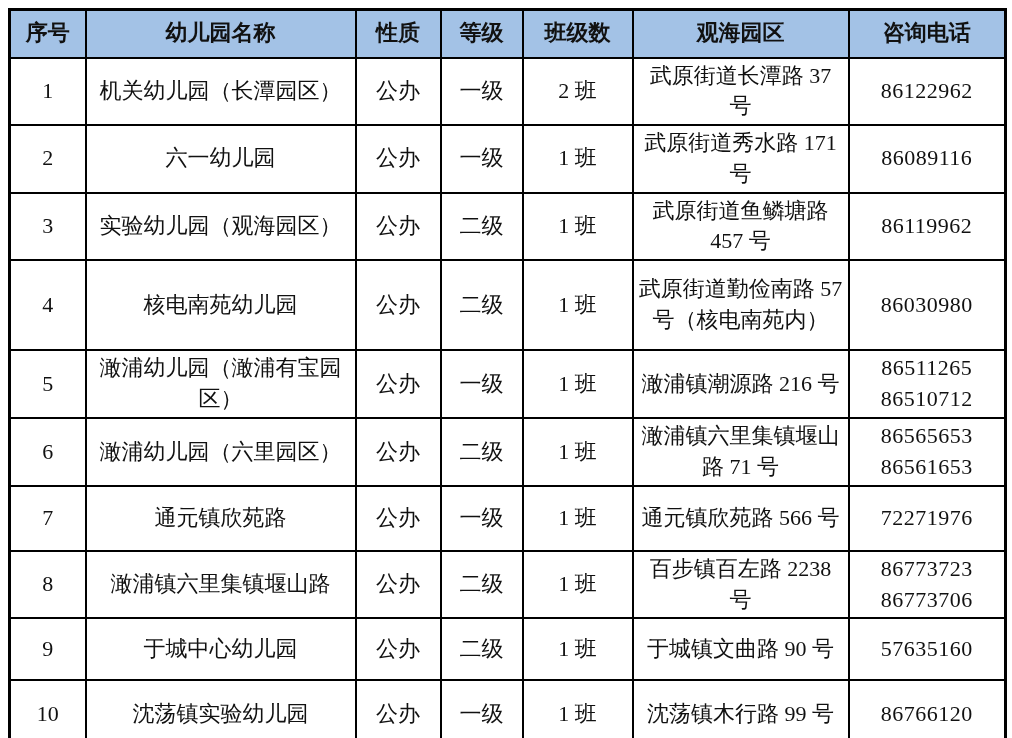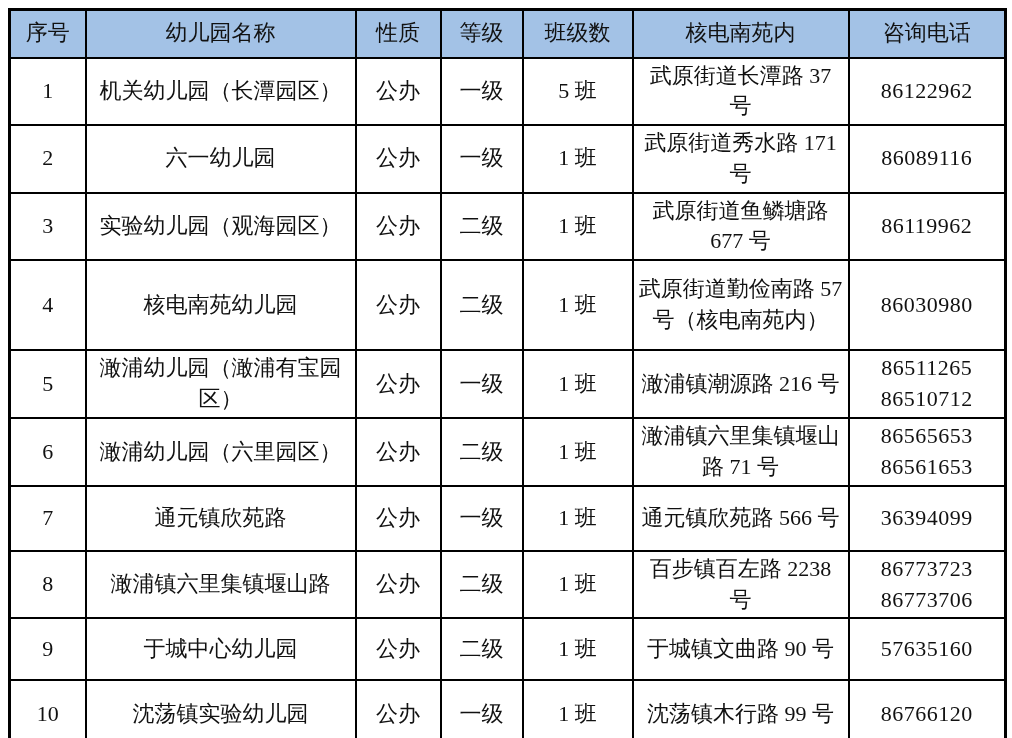--- a/index.html
+++ b/index.html
@@ -25,21 +25,21 @@
     border:2px solid var(--border-col);
     text-align:center;
     vertical-align:middle;
     font-size:22px;
     line-height:1.4;
     padding:2px 4px;
     overflow:hidden;
   }
   table.kgt th{
     background:var(--header-bg);
-    font-weight:normal;
+    font-weight:bold;
     height:48px;
   }
   td.c-name{padding:2px 30px;}
   td.c-addr{padding:2px 22px;}
   td.c-phone{white-space:pre-line;letter-spacing:0.5px;margin-left:26px;}
   tr.r1{height:67px;} tr.r2{height:59px;} tr.r3{height:67px;}
   tr.r4{height:90px;} tr.r5{height:68px;} tr.r6{height:67px;}
   tr.r7{height:65px;} tr.r8{height:67px;} tr.r9{height:62px;}
   tr.r10{height:68px;}
 </style>
@@ -56,50 +56,50 @@
       <col style="width:216px">
     <col style="width:157px">
   </colgroup>
   <thead>
     <tr class="hdr">
       <th>序号</th>
       <th>幼儿园名称</th>
       <th>性质</th>
       <th>等级</th>
       <th>班级数</th>
-      <th>核电南苑内</th>
+      <th>观海园区</th>
       <th>咨询电话</th>
     </tr>
   </thead>
   <tbody>
     <tr class="r1">
       <td class="c-index">1</td>
       <td class="c-name">机关幼儿园（长潭园区）</td>
       <td class="c-nat">公办</td>
       <td class="c-grade">一级</td>
-      <td class="c-cls">5 班</td>
+      <td class="c-cls">2 班</td>
       <td class="c-addr">武原街道长潭路 37 号</td>
       <td class="c-phone">86122962</td>
     </tr>
     <tr class="r2">
       <td class="c-index">2</td>
       <td class="c-name">六一幼儿园</td>
       <td class="c-nat">公办</td>
       <td class="c-grade">一级</td>
       <td class="c-cls">1 班</td>
       <td class="c-addr">武原街道秀水路 171 号</td>
       <td class="c-phone">86089116</td>
     </tr>
     <tr class="r3">
       <td class="c-index">3</td>
       <td class="c-name">实验幼儿园（观海园区）</td>
       <td class="c-nat">公办</td>
       <td class="c-grade">二级</td>
       <td class="c-cls">1 班</td>
-      <td class="c-addr">武原街道鱼鳞塘路 677 号</td>
+      <td class="c-addr">武原街道鱼鳞塘路 457 号</td>
       <td class="c-phone">86119962</td>
     </tr>
     <tr class="r4">
       <td class="c-index">4</td>
       <td class="c-name">核电南苑幼儿园</td>
       <td class="c-nat">公办</td>
       <td class="c-grade">二级</td>
       <td class="c-cls">1 班</td>
       <td class="c-addr">武原街道勤俭南路 57 号（核电南苑内）</td>
       <td class="c-phone">86030980</td>
@@ -124,21 +124,21 @@
       <td class="c-phone">86565653
 86561653</td>
     </tr>
     <tr class="r7">
       <td class="c-index">7</td>
       <td class="c-name">通元镇欣苑路</td>
       <td class="c-nat">公办</td>
       <td class="c-grade">一级</td>
       <td class="c-cls">1 班</td>
       <td class="c-addr">通元镇欣苑路 566 号</td>
-      <td class="c-phone">36394099</td>
+      <td class="c-phone">72271976</td>
     </tr>
     <tr class="r8">
       <td class="c-index">8</td>
       <td class="c-name">澉浦镇六里集镇堰山路</td>
       <td class="c-nat">公办</td>
       <td class="c-grade">二级</td>
       <td class="c-cls">1 班</td>
       <td class="c-addr">百步镇百左路 2238 号</td>
       <td class="c-phone">86773723
 86773706</td>

